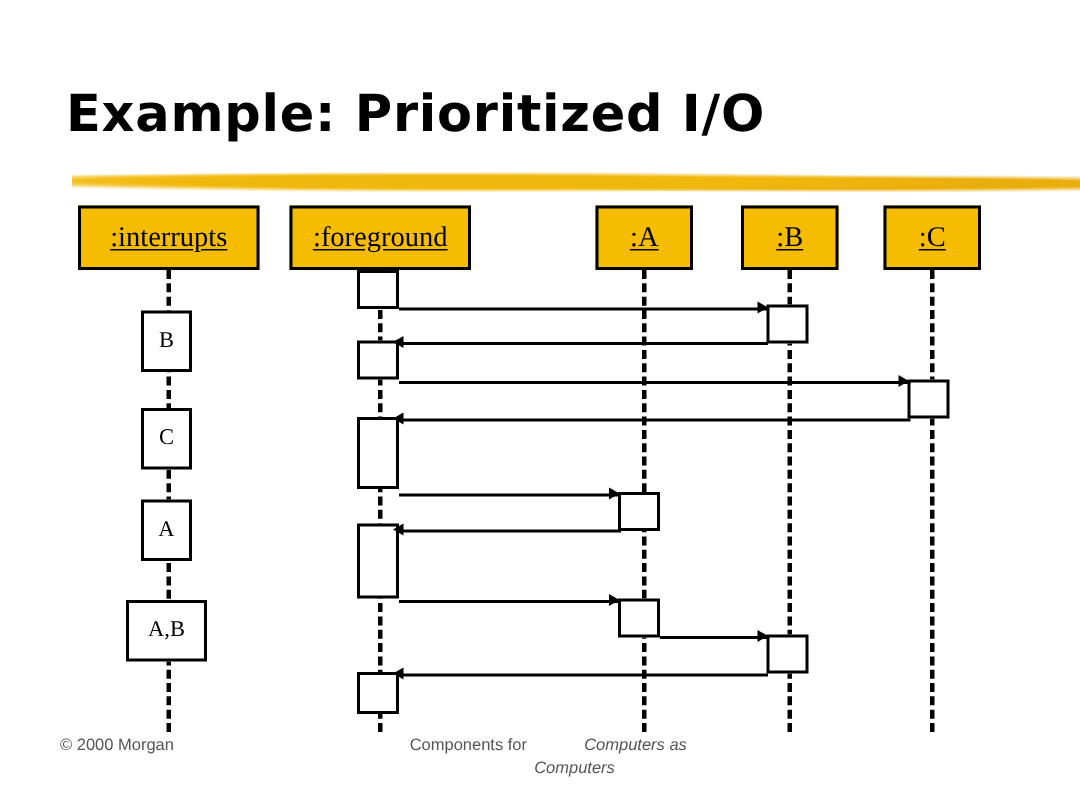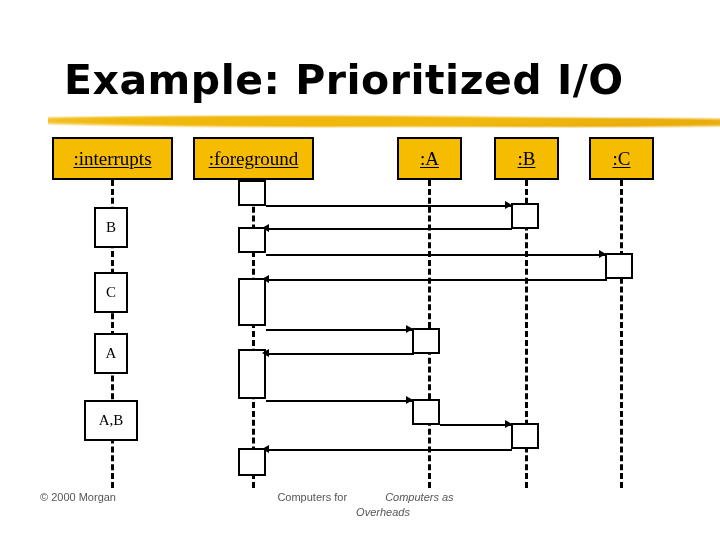--- a/index.html
+++ b/index.html
@@ -8,25 +8,25 @@
     background:#ffffff;
     font-family:"Liberation Sans", sans-serif;
     overflow:hidden;
     position:relative;
   }
   #slide{position:absolute;left:0;top:0;width:720px;height:540px;}
 
   
   .title{
     position:absolute;
-    left:64px; top:56px;
+    left:44px; top:56px;
     width:620px;
     font-family:"DejaVu Sans", sans-serif;
     font-weight:bold;
-    font-size:41px;
+    font-size:34px;
     letter-spacing:.5px;
     color:#000000;
     white-space:nowrap;
   }
   
   .brush{
     position:absolute;
     left:48px; top:112px;
     width:672px; height:18px;
     background:
@@ -172,17 +172,17 @@
   <div class="msg" style="left:440px;top:424px;width:72px;"></div>
   <div class="arrow-r" style="left:505px;top:420px;"></div>
 
   <div class="msg" style="left:265px;top:449px;width:247px;"></div>
   <div class="arrow-l" style="left:262px;top:445px;"></div>
 
   <div class="foot foot-left">
     <div>© 2000 Morgan</div>
   </div>
   <div class="foot foot-center">
-    <div><span>Computers for </span><span class="it">Computers as</span></div>
-    <div class="it">Overheads</div>
+    <div><span>Components for </span><span class="it">Computers as</span></div>
+    <div class="it">Computers</div>
   </div>
 
 </div>
 
 </body></html>

